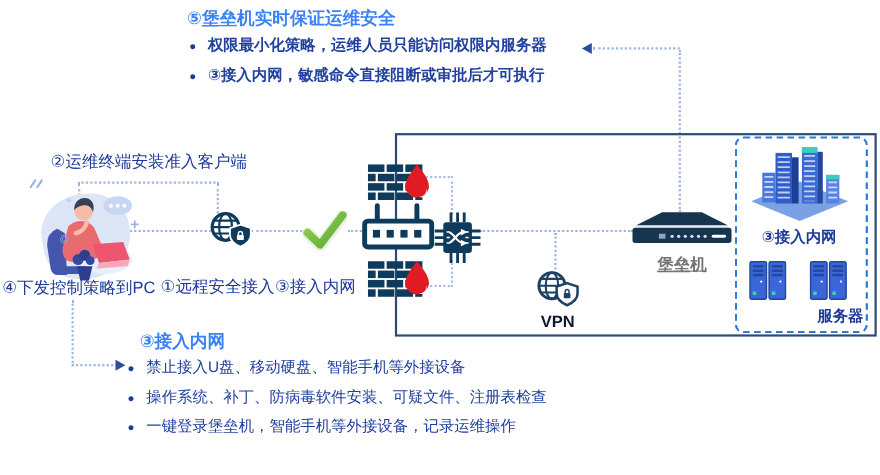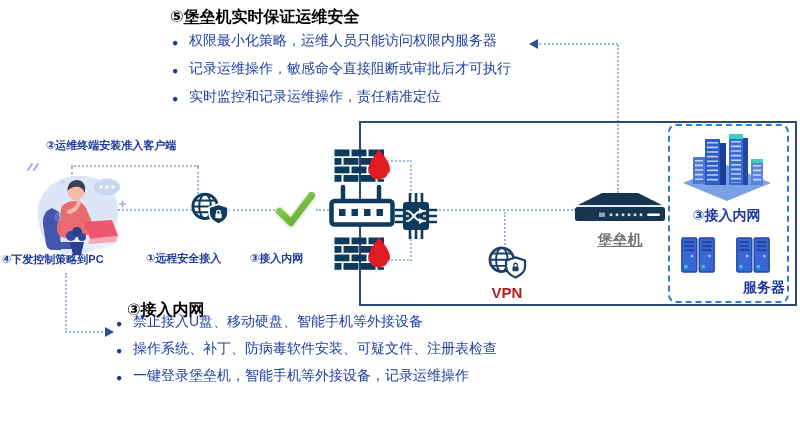--- a/index.html
+++ b/index.html
@@ -1,51 +1,50 @@
 <!DOCTYPE html>
 <html><head>
 <meta charset="utf-8">
 <style>
   html,body{margin:0;padding:0;background:#fff;}
   #canvas{position:relative;width:800px;height:432px;background:#fff;overflow:hidden;
     font-family:"Liberation Sans","DejaVu Sans",sans-serif;color:#1d3a99;}
   .abs{position:absolute;}
   .nowrap{white-space:nowrap;}
   
-  .blk-title{font-size:16px;font-weight:bold;color:#000000;}
+  .blk-title{font-size:16px;font-weight:bold;color:#3b82f6;}
   .blist{list-style:none;margin:0;padding:0;}
   .blist li{position:relative;padding-left:17px;font-size:14px;line-height:19px;white-space:nowrap;color:#21409f;}
   .blist li::before{content:"●";position:absolute;left:0;top:1.5px;font-size:10.5px;color:#1d3a99;}
   .blist.top li{margin-bottom:9px;}
   .blist.bot li{margin-bottom:8px;}
-  .step{font-size:11px;font-weight:700;color:#1d3a99;}
+  .step{font-size:15px;font-weight:400;color:#1d3a99;}
   .devlabel{font-size:14px;font-weight:bold;color:#1d3a99;text-align:center;}
   
   .dh{height:0;border-top:2px dotted #9db3e2;}
   .dv{width:0;border-left:2px dotted #9db3e2;}
   .dh.lite{border-top:2px dotted #aabce6;}
   .dv.lite{border-left:2px dotted #aabce6;}
   .arr-l{width:0;height:0;border:5px solid transparent;border-left:0;border-right:9px solid #2b4f9e;}
   .arr-r{width:0;height:0;border:5px solid transparent;border-right:0;border-left:9px solid #2b4f9e;}
   
   .main-box{border:2px solid #2b4a74;}
   .org-box{border:2px dashed #2e7cd6;border-radius:8px;}
   .bastion-label{font-size:15px;font-weight:bold;text-decoration:underline;text-align:center;color:#737373;}
-  .vpn-label{font-size:15px;font-weight:bold;color:#b91c1c;text-align:center;}
+  .vpn-label{font-size:15px;font-weight:bold;color:#0f172a;text-align:center;}
 </style>
 </head>
 <body>
 
 <div id="canvas">
 
   <div class="abs blk-title nowrap" style="left:170px;top:7px;">⑤堡垒机实时保证运维安全</div>
-  <ul class="abs blist top" style="left:172px;top:31px;">
+  <ul class="abs blist top" style="left:172px;top:31px;font-weight:bold;">
     <li>权限最小化策略，运维人员只能访问权限内服务器</li>
-    <li>记录运维操作，敏感命令直接阻断或审批后才可执行</li>
-    <li>实时监控和记录运维操作，责任精准定位</li>
+    <li>③接入内网，敏感命令直接阻断或审批后才可执行</li>
   </ul>
 
   <div class="abs arr-l" style="left:529px;top:39px;"></div>
   <div class="abs dh" style="left:539px;top:43px;width:79px;"></div>
   <div class="abs dv" style="left:617px;top:45px;height:148px;"></div>
 
   <div class="abs main-box" style="left:359px;top:121px;width:434px;height:181px;"></div>
 
   <div class="abs org-box" style="left:668px;top:124px;width:117px;height:175px;"></div>
 
@@ -263,19 +262,19 @@
     <path d="M28.2 22.5 v-1.5 a1.8 1.8 0 0 1 3.6 0 v1.5" stroke="#1d4066" stroke-width="1.4" fill="none"></path>
   </svg>
   <div class="abs vpn-label" style="left:479px;top:284px;width:56px;">VPN</div>
 
   <div class="abs step nowrap" style="left:46px;top:138px;">②运维终端安装准入客户端</div>
   <div class="abs step nowrap" style="left:2px;top:252px;">④下发控制策略到PC</div>
   <div class="abs step nowrap" style="left:146px;top:251px;">①远程安全接入</div>
   <div class="abs step nowrap" style="left:250px;top:251px;">③接入内网</div>
 
   <div class="abs blk-title nowrap" style="left:127px;top:300px;">③接入内网</div>
-  <ul class="abs blist bot" style="left:116px;top:312px;">
+  <ul class="abs blist bot" style="left:116px;top:324px;">
     <li>禁止接入U盘、移动硬盘、智能手机等外接设备</li>
     <li>操作系统、补丁、防病毒软件安装、可疑文件、注册表检查</li>
     <li>一键登录堡垒机，智能手机等外接设备，记录运维操作</li>
   </ul>
 
 </div>
 
 </body></html>

